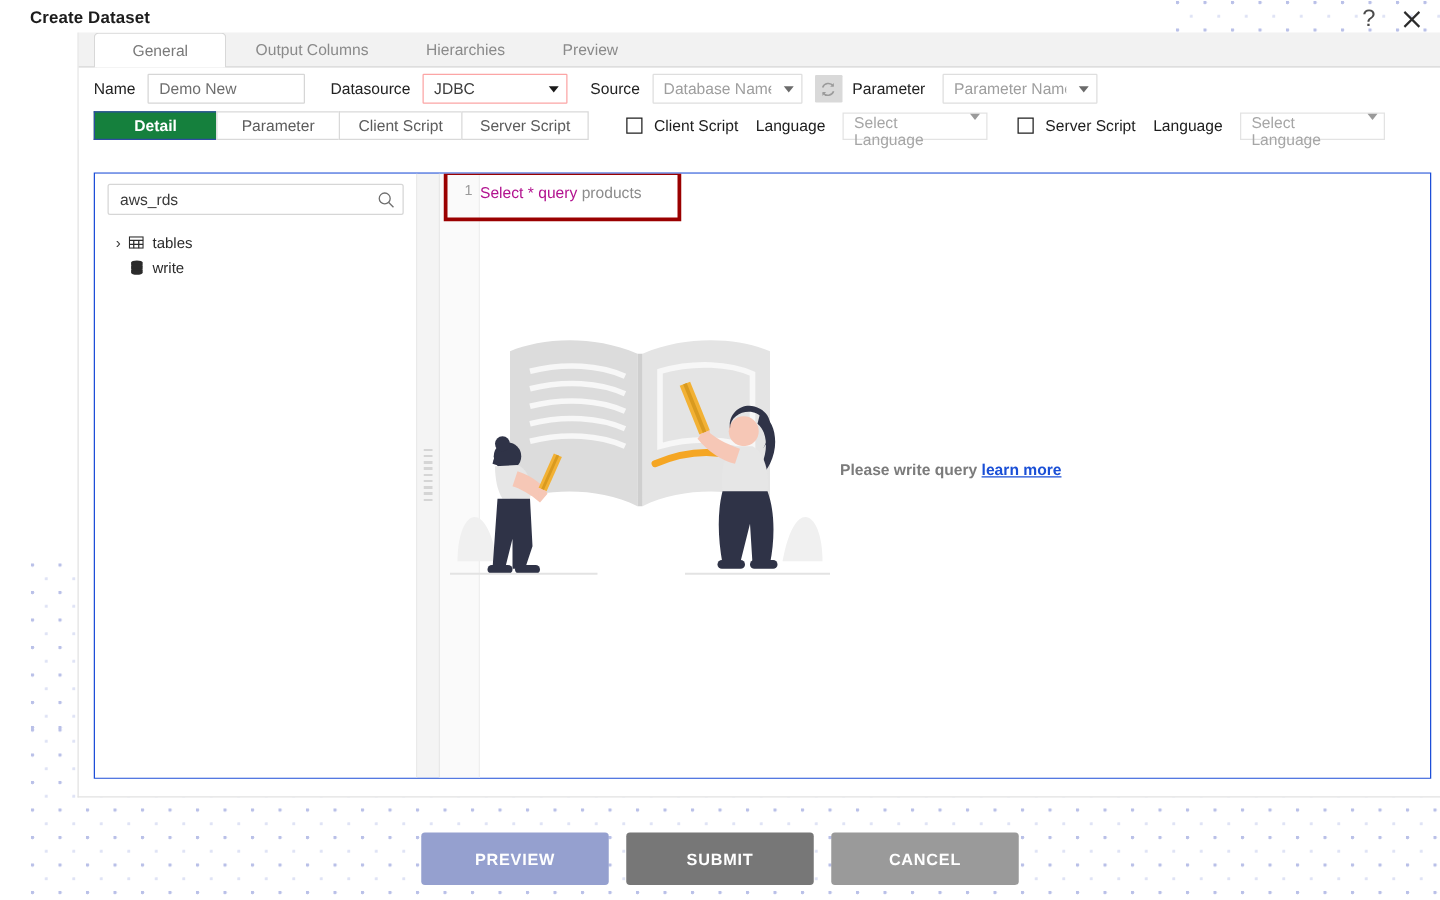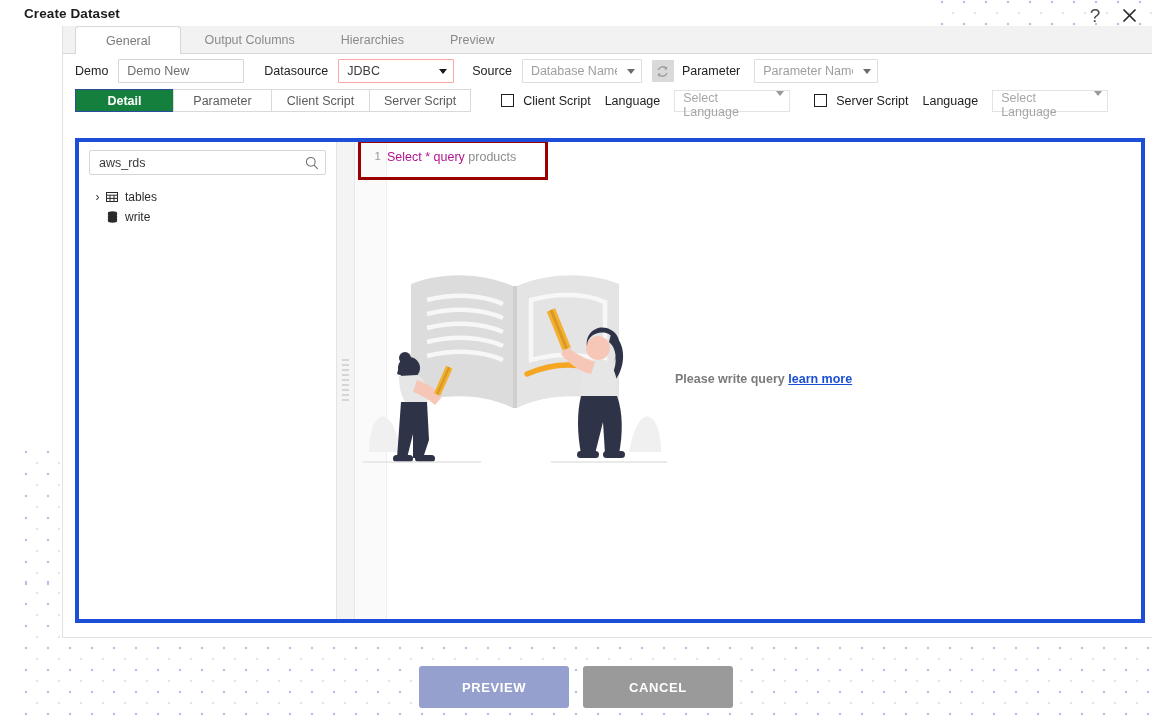--- a/index.html
+++ b/index.html
@@ -218,21 +218,21 @@
     border-right: 4.5px solid transparent;
     border-top: 5.5px solid #9a9a9a;
   }
 
   
   #panes {
     position: absolute;
     left: 12px; top: 112px;
     width: 1070px; height: 485px;
     display: flex;
-    border: 4px solid #1d4ed8;
+    border: 1px solid #1d4ed8;
     background: #fff;
   }
 
   #left-pane {
     width: 258px;
     border-right: 1px solid #e3e3e3;
     padding: 8px 10px;
     background: #fff;
     position: relative;
   }
@@ -400,21 +400,21 @@
       </div>
     <div class="mtab">
         <span>Hierarchies</span>
       </div>
     <div class="mtab">
         <span>Preview</span>
       </div>
   </div>
 
   <div id="form-row">
-    <span class="flabel">Demo</span>
+    <span class="flabel">Name</span>
     <div class="finput" id="name-input">
       <span>Demo New</span>
     </div>
 
     <span class="flabel">Datasource</span>
     <div class="fselect" id="datasource-select">
       <span class="cap">JDBC</span>
       <span class="caret"></span>
     </div>
 
@@ -593,16 +593,19 @@
         </div>
       </div>
     </div>
   </div>
 </div>
 
 <div id="footer">
   <div class="btn" id="preview-button">
     <span>PREVIEW</span>
   </div>
+  <div class="btn" id="submit-button">
+    <span>SUBMIT</span>
+  </div>
   <div class="btn" id="cancel-button">
     <span>CANCEL</span>
   </div>
 </div>
 
 </body></html>

